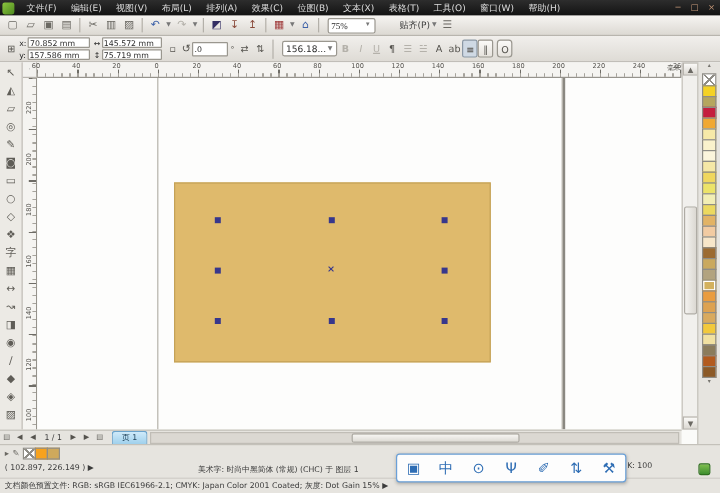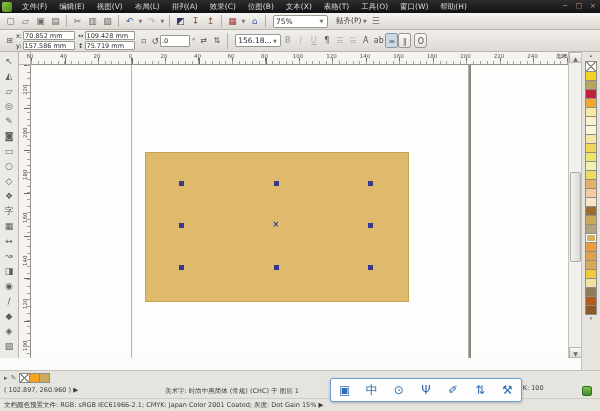--- a/index.html
+++ b/index.html
@@ -13,22 +13,22 @@
   #win-controls { margin-left:auto; display:flex; }
   .win-btn { width:14px; height:11px; line-height:10px; text-align:center; color:#c89a7a; font-size:7px; }
 
   
   #toolbar1 { position:absolute; left:0; top:13px; width:600px; height:17px; background:linear-gradient(#f6f4f1,#dcd9d3); border-bottom:1px solid #b8b5ae; display:flex; align-items:center; padding-left:3px; }
   .tb-icon { width:15px; height:14px; text-align:center; line-height:14px; font-size:9px; color:#6b6963; border-radius:2px; }
   .tb-sep { width:1px; height:12px; background:#b3b0a9; margin:0 3px; }
   .caret { font-size:5px; color:#777; width:7px; text-align:center; }
   .combo { background:#fff; border:1px solid #9a978f; height:13px; display:flex; align-items:center; font-size:7.5px; padding:0 2px; border-radius:2px; }
   .combo .caret { margin-left:auto; }
-  #zoom-combo { width:55px; margin-left:4px; }
-  #snap-btn { margin-left:8px; font-size:7.5px; display:flex; align-items:center; color:#3b3b3b; }
+  #zoom-combo { width:40px; margin-left:4px;font-family:Liberation Serif, serif; }
+  #snap-btn { margin-left:20px; font-size:7.5px; display:flex; align-items:center; color:#3b3b3b; }
 
   
   #propbar { position:absolute; left:0; top:30px; width:600px; height:22px; background:linear-gradient(#f1efec,#dedbd5); border-bottom:1px solid #b8b5ae; display:flex; align-items:center; padding-left:3px; font-size:6.5px; }
   .pb-field { background:#fff; border:1px solid #9a978f; height:9px; line-height:8px; font-size:6.5px; padding:0 1px; border-radius:1px; }
   .pb-col { display:flex; flex-direction:column; gap:1px; margin-right:3px; }
   .pb-row { display:flex; align-items:center; gap:1px; }
   .pb-btn { min-width:13px; height:15px; line-height:15px; text-align:center; font-size:8px; color:#55534e; border-radius:2px; padding:0 1px; }
   .pb-btn.disabled { color:#b4b1aa; }
   .pb-btn.boxed { border:1px solid #9a978f; background:linear-gradient(#fbfaf8,#e6e3dd); }
   .pb-btn.pressed { background:#cfd9e4; border:1px solid #8a97a4; }
@@ -158,21 +158,21 @@
         <span class="pb-field" style="width:52px">70.852 mm</span>
       </div>
     <div class="pb-row">
         <span>y:</span>
         <span class="pb-field" style="width:52px">157.586 mm</span>
       </div>
   </div>
   <div class="pb-col">
     <div class="pb-row">
         <span>↔</span>
-        <span class="pb-field" style="width:50px">109.428 mm</span>
+        <span class="pb-field" style="width:50px">145.572 mm</span>
       </div>
     <div class="pb-row">
         <span>↕</span>
         <span class="pb-field" style="width:50px">75.719 mm</span>
       </div>
   </div>
   <div class="pb-btn">▫</div>
   <span style="font-size:9px;color:#55534e;margin:0 1px">↺</span>
   <span class="pb-field" style="width:30px;height:12px;line-height:11px">.0</span>
   <span style="margin:0 2px;color:#55534e">°</span>
@@ -302,34 +302,47 @@
         <div class="swatch" style="background: rgb(217, 170, 94);"></div>
         <div class="swatch" style="background: rgb(242, 201, 60);"></div>
         <div class="swatch" style="background: rgb(241, 225, 162);"></div>
         <div class="swatch" style="background: rgb(139, 124, 92);"></div>
         <div class="swatch" style="background: rgb(178, 91, 31);"></div>
         <div class="swatch" style="background: rgb(140, 90, 39);"></div>
       </div>
     <div class="pal-arrow">▾</div>
   </div>
 
+  <div id="pagebar">
+    <div class="pg-btn">▤</div>
+    <div class="pg-btn">◀</div>
+    <div class="pg-btn">◀</div>
+    <div id="page-indicator">1 / 1</div>
+    <div class="pg-btn">▶</div>
+    <div class="pg-btn">▶</div>
+    <div class="pg-btn">▤</div>
+    <div id="page-tab">页 1</div>
+    <div id="hscroll">
+      <div id="hscroll-thumb"></div>
+    </div>
+  </div>
 </div>
 
 <div id="docpalette">
   <span class="dp-icon">▸</span>
   <span class="dp-icon">✎</span>
   <div class="dp-swatch" id="dp-nocolor"></div>
   <div id="dp-swatches" style="display:flex">
       <div class="dp-swatch" style="background: rgb(247, 162, 29);"></div>
       <div class="dp-swatch" style="background: rgb(207, 169, 92);"></div>
     </div>
 </div>
 
 <div id="status1">
-  <span id="status-coords">( 102.897, 260.960 )  ▶</span>
+  <span id="status-coords">( 102.897, 226.149 )  ▶</span>
   <span id="status-objinfo">美术字: 时尚中黑简体 (常规) (CHC) 于 图层 1</span>
   <span id="status-fill">C: 0 M: 0 Y: 0 K: 100</span>
   <span id="status-outline">无</span>
   <div id="tray-icon"></div>
 </div>
 <div id="status2">
   <span>文档颜色预置文件: RGB: sRGB IEC61966-2.1; CMYK: Japan Color 2001 Coated; 灰度: Dot Gain 15%  ▶</span>
 </div>
 
 <div id="overlay-toolbar">

